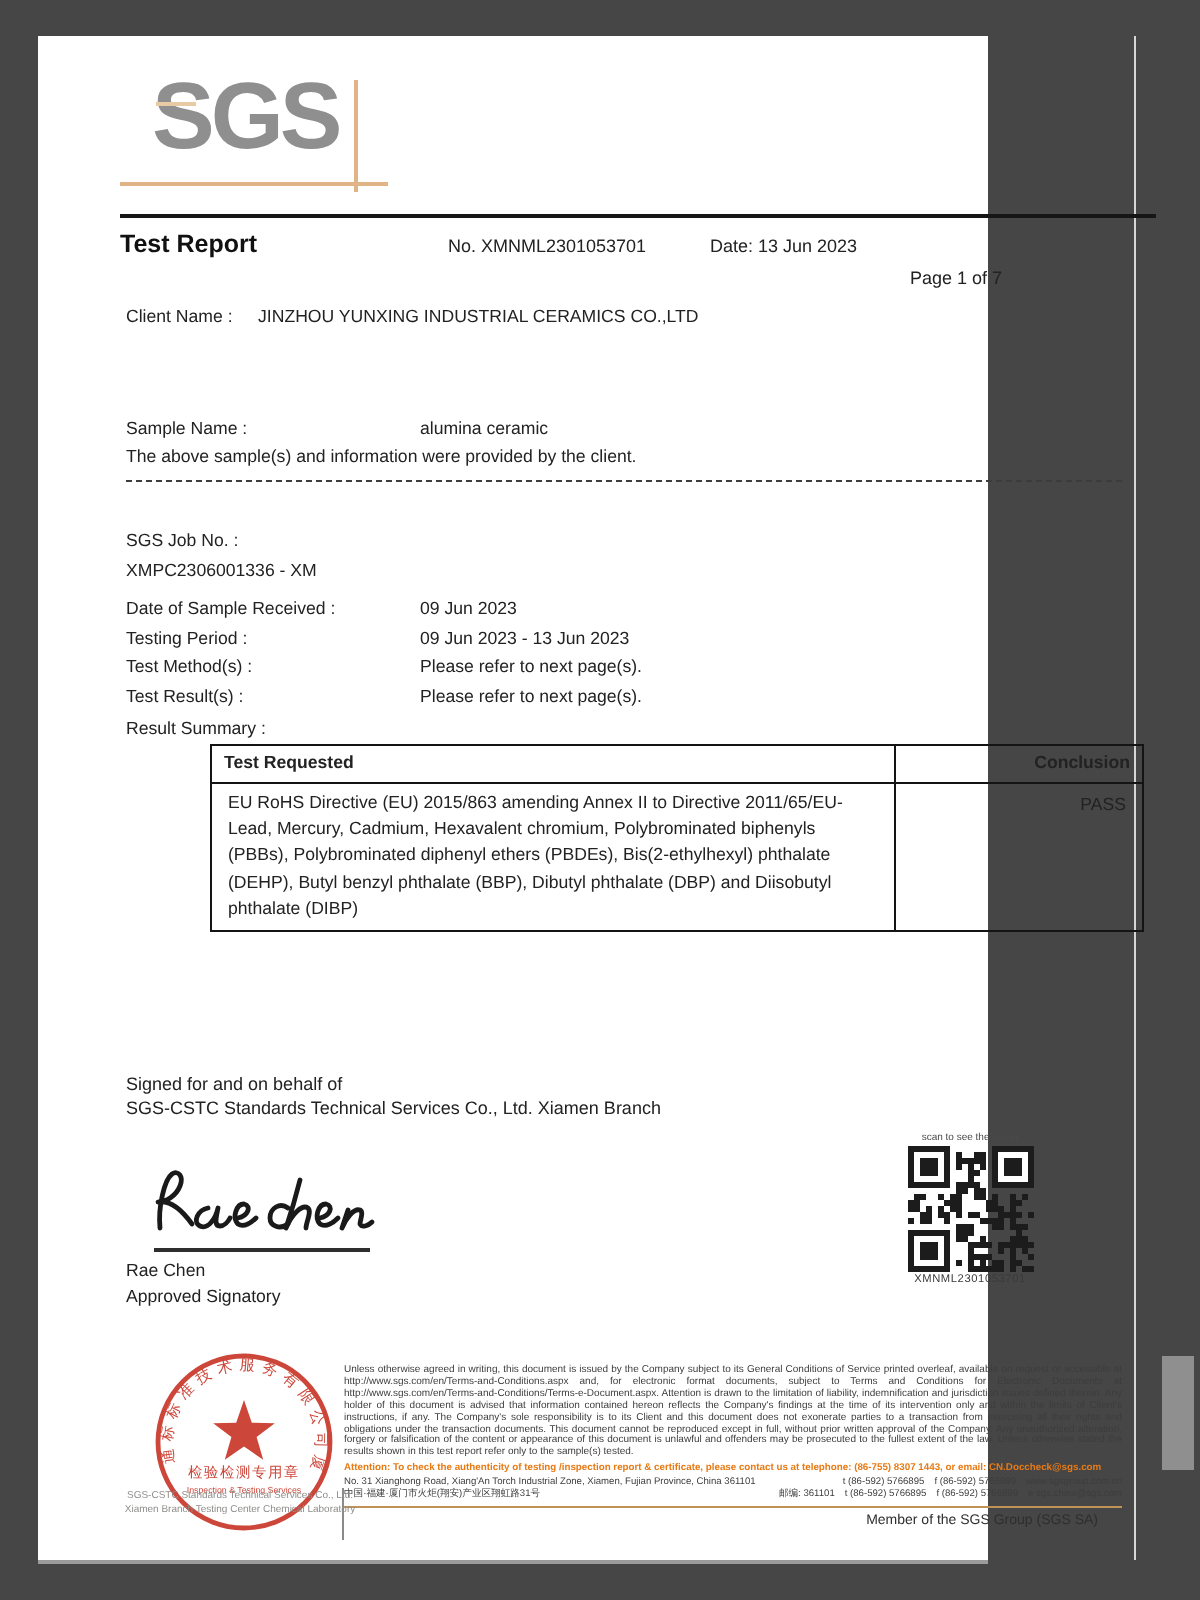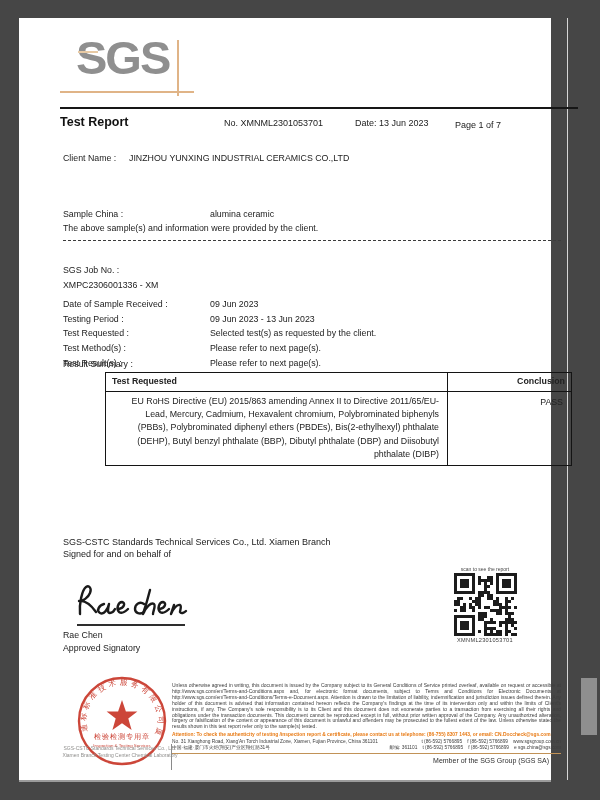--- a/index.html
+++ b/index.html
@@ -3,61 +3,61 @@
 <meta charset="utf-8">
 <style>
   html,body{margin:0;padding:0;}
   body{
     width:600px;height:800px;position:relative;
     background:#464646;
     font-family:"Liberation Sans","DejaVu Sans",sans-serif;
     color:#222;overflow:hidden;
   }
   .page{
-    position:absolute;left:19px;top:18px;width:532px;height:762px;
+    position:absolute;left:19px;top:18px;width:475px;height:762px;
     background:#ffffff;box-shadow:0 2px 0 #9b9b9b;
   }
   .abs{position:absolute;}
   
   .page-edge-line{position:absolute;left:548px;top:0;width:1px;height:762px;background:#d6d6d6;}
   .right-strip{position:absolute;left:581px;top:678px;width:16px;height:57px;background:#8f8f8f;}
 
   
   .logo{left:41px;top:22px;width:150px;height:62px;}
   .logo .sgs-text{position:absolute;left:16px;top:-10px;font-weight:bold;font-size:47px;letter-spacing:-2px;color:#8f8f8f;line-height:1.2;}
   .logo .hline{position:absolute;left:0;top:51px;width:134px;height:2px;background:#e0b487;}
   .logo .hseg{position:absolute;left:18px;top:11px;width:20px;height:2px;background:#e8caa4;}
   .logo .vline{position:absolute;left:117px;top:0px;width:2px;height:56px;background:#e0b487;}
 
   .rule1{left:41px;top:89px;width:518px;height:2px;background:#161616;}
 
   .header-row{left:41px;top:97px;width:518px;height:16px;font-size:9px;}
   .header-row .title{position:absolute;left:0;top:0;font-size:12.5px;font-weight:bold;color:#111;}
   .header-row .no{position:absolute;left:164px;top:3px;}
   .header-row .date{position:absolute;left:295px;top:3px;}
-  .header-row .pg{position:absolute;left:395px;top:5px;}
+  .header-row .pg{position:absolute;left:395px;top:19px;}
 
   .kv{display:flex;line-height:14px;}
   .kv .k{flex:0 0 auto;}
   .kv .v{flex:1 1 auto;}
   .client{left:44px;top:133px;width:500px;font-size:8.8px;}
   .client .k{width:66px;}
   .sample{left:44px;top:189px;width:497px;font-size:8.8px;}
   .sample .k{width:147px;}
   .note{line-height:14px;}
   .dashsep{left:44px;top:222px;width:498px;height:0;border-top:1.4px dashed #3c3c3c;}
 
   .details{left:44px;top:245px;width:497px;font-size:8.8px;}
   .details .kv{line-height:14.6px;}
   .details .kv.gap{margin-bottom:5px;flex-direction:column;}
   .details .k{width:147px;}
   .summary-label{left:44px;top:341px;font-size:8.8px;}
 
   .rtable{left:44px;top:354px;width:467px;border-collapse:collapse;table-layout:fixed;margin-left:42px;}
-  .rtable th,.rtable td{border:1.6px solid #141414;font-size:8.8px;vertical-align:top;text-align:right;}
+  .rtable th,.rtable td{border:1.6px solid #141414;font-size:8.8px;vertical-align:top;}
   .rtable th{font-weight:bold;text-align:left;padding:3px 6px;height:12px;}
   .rtable th.ccol,.rtable td.ccol{width:111px;text-align:right;}
   .rtable td{padding:3px 8px 4px 8px;line-height:13.2px;}
   .rtable td.ccol{padding-top:4px;}
 
   .signedfor{left:44px;top:518px;font-size:9px;line-height:12px;}
   .sig-svg{left:53px;top:560px;}
   .sig-line{left:58px;top:606px;width:108px;height:2px;background:#2e2e2e;}
   .sig-name{left:44px;top:612px;font-size:8.8px;}
   .sig-title{left:44px;top:625px;font-size:8.8px;}
@@ -105,43 +105,39 @@
 
   <div class="abs client">
     <div class="kv">
       <span class="k">Client Name :</span>
       <span class="v">JINZHOU YUNXING INDUSTRIAL CERAMICS CO.,LTD</span>
     </div>
   </div>
 
   <div class="abs sample">
     <div class="kv">
-      <span class="k">Sample China :</span>
+      <span class="k">Sample Name :</span>
       <span class="v">alumina ceramic</span>
     </div>
     <div class="note">The above sample(s) and information were provided by the client.</div>
   </div>
   <div class="abs dashsep"></div>
 
   <div class="abs details">
     <div class="kv gap">
       <span class="k">SGS Job No. :</span>
       <span class="v">XMPC2306001336 - XM</span>
     </div>
     <div class="kv">
       <span class="k">Date of Sample Received :</span>
       <span class="v">09 Jun 2023</span>
     </div>
     <div class="kv">
       <span class="k">Testing Period :</span>
       <span class="v">09 Jun 2023 - 13 Jun 2023</span>
-    </div>
-    <div class="kv">
-      <span class="k">Test Requested :</span>
-      <span class="v">Selected test(s) as requested by the client.</span>
     </div>
     <div class="kv">
       <span class="k">Test Method(s) :</span>
       <span class="v">Please refer to next page(s).</span>
     </div>
     <div class="kv">
       <span class="k">Test Result(s) :</span>
       <span class="v">Please refer to next page(s).</span>
     </div>
   </div>
@@ -154,22 +150,22 @@
       <th class="ccol">Conclusion</th>
     </tr>
     <tr>
       <td>EU RoHS Directive (EU) 2015/863 amending Annex II to Directive 2011/65/EU- Lead, Mercury, Cadmium, Hexavalent chromium, Polybrominated biphenyls (PBBs), Polybrominated diphenyl ethers (PBDEs), Bis(2-ethylhexyl) phthalate (DEHP), Butyl benzyl phthalate (BBP), Dibutyl phthalate (DBP) and Diisobutyl phthalate (DIBP)</td>
       <td class="ccol">PASS</td>
     </tr>
   </tbody>
     </table>
 
   <div class="abs signedfor">
+    <div>Signed for and on behalf of</div>
     <div>SGS-CSTC Standards Technical Services Co., Ltd. Xiamen Branch</div>
-    <div>Signed for and on behalf of</div>
   </div>
 
   <svg class="abs sig-svg" width="120" height="46" viewBox="0 0 120 46">
     <g fill="none" stroke="#1a1a1a" stroke-width="2.4" stroke-linecap="round" stroke-linejoin="round">
       <path d="M8,36 C7,26 10,12 14,9 C17,7 20,10 18,15 C16,20 11,23 7,23 C13,22 19,27 24,34"></path>
       <path d="M32,26 C27,27 24,33 28,35 C32,37 36,31 37,26 C36,31 35,35 38,35 C40,35 42,33 43,31"></path>
       <path d="M47,31 C52,30 54,25 50,24 C46,24 44,31 47,34 C50,36 54,33 56,31"></path>
       <path d="M72,26 C68,23 63,26 63,31 C63,35 68,37 72,34"></path>
       <path d="M78,12 C76,20 73,30 71,36 C74,29 79,24 82,26 C84,28 81,33 81,36"></path>
       <path d="M88,31 C93,30 95,25 91,24 C87,24 85,31 88,34 C91,36 95,33 97,31"></path>

